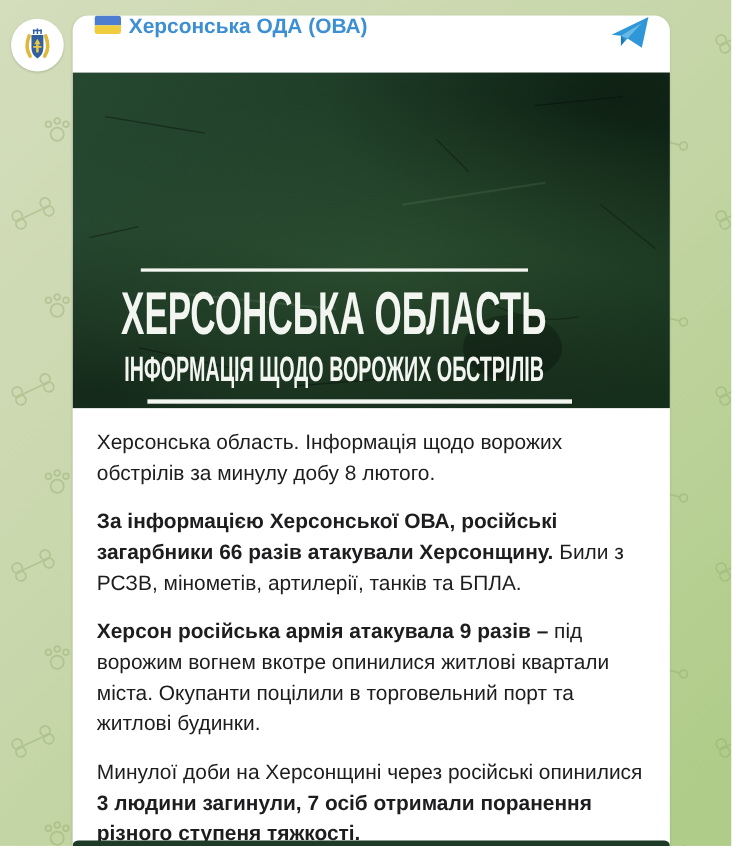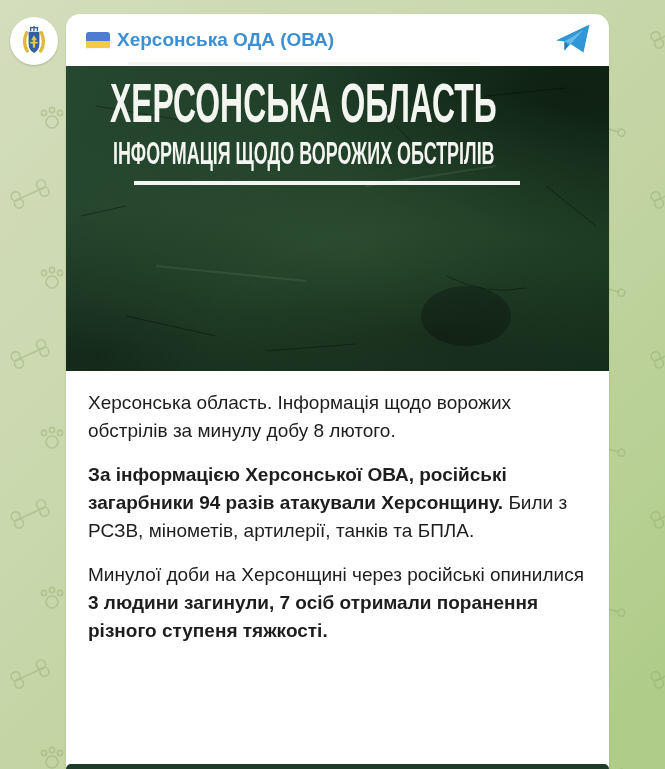--- a/index.html
+++ b/index.html
@@ -26,40 +26,40 @@
     position: absolute; left: 66px; top: 14px;
     width: 543px; height: 755px;
     background: #ffffff;
     border-radius: 14px 14px 0 0;
     overflow: hidden; z-index: 1;
     box-shadow: 0 1px 2px rgba(60,80,40,.2);
   }
 
   .msg-header {
     height: 52px;
-    display: flex; align-items: center;
+    display: flex; 
     padding: 0 14px 0 20px;
   }
   .flag {
     width: 24px; height: 17px; border-radius: 3px;
     overflow: hidden; margin-right: 7px; flex: none;
     box-shadow: inset 0 0 1px rgba(0,0,0,.25);
   }
   .flag .top    { height: 55%; background: #4e7cce; }
   .flag .bottom { height: 45%; background: #f0cd3f; }
   .channel-name {
     color: #3c8fd3; font-weight: bold; font-size: 19px;
     flex: 1; white-space: nowrap; overflow: hidden;
   }
   .share-icon { flex: none; margin-right: 4px; cursor: pointer; }
 
   
   .banner {
     height: 305px; position: relative;
-    display: flex; align-items: flex-start; justify-content: center;
+    display: flex; align-items: flex-end; justify-content: center;
     background:
       radial-gradient(120% 90% at 55% 60%, rgba(58,96,58,.45) 0%, rgba(26,50,30,0) 60%),
       radial-gradient(90% 90% at 92% 8%, rgba(5,14,7,.55), transparent 55%),
       radial-gradient(110% 90% at 5% 95%, rgba(5,14,7,.5), transparent 55%),
       radial-gradient(60% 50% at 68% 88%, rgba(4,10,5,.45), transparent 70%),
       linear-gradient(115deg, #264730 0%, #1e3d27 45%, #15301c 100%);
   }
   .banner-scratches { position: absolute; inset: 0; }
   .banner-content {
     position: relative;
@@ -197,18 +197,19 @@
     <div class="banner-content">
       <div class="rule-top"></div>
       <div class="banner-title">ХЕРСОНСЬКА ОБЛАСТЬ</div>
       <div class="banner-subtitle">ІНФОРМАЦІЯ ЩОДО ВОРОЖИХ ОБСТРІЛІВ</div>
       <div class="rule-bottom"></div>
     </div>
   </div>
 
   <div class="msg-body">
       <p><span>Херсонська область. Інформація щодо ворожих обстрілів за минулу добу 8 лютого.</span></p>
-      <p><span class="b">За інформацією Херсонської ОВА, російські загарбники 94 разів атакували Херсонщину.</span><span> Били з РСЗВ, мінометів, артилерії, танків та БПЛА.</span></p>
+      <p><span class="b">За інформацією Херсонської ОВА, російські загарбники 66 разів атакували Херсонщину.</span><span> Били з РСЗВ, мінометів, артилерії, танків та БПЛА.</span></p>
+      <p><span class="b">Херсон російська армія атакувала 9 разів –</span><span> під ворожим вогнем вкотре опинилися житлові квартали міста. Окупанти поцілили в торговельний порт та житлові будинки.</span></p>
       <p><span>Минулої доби на Херсонщині через російські опинилися </span><span class="b">3 людини загинули, 7 осіб отримали поранення різного ступеня тяжкості.</span></p>
     </div>
 
   <div class="next-strip"></div>
 </div>
 
 </body></html>

